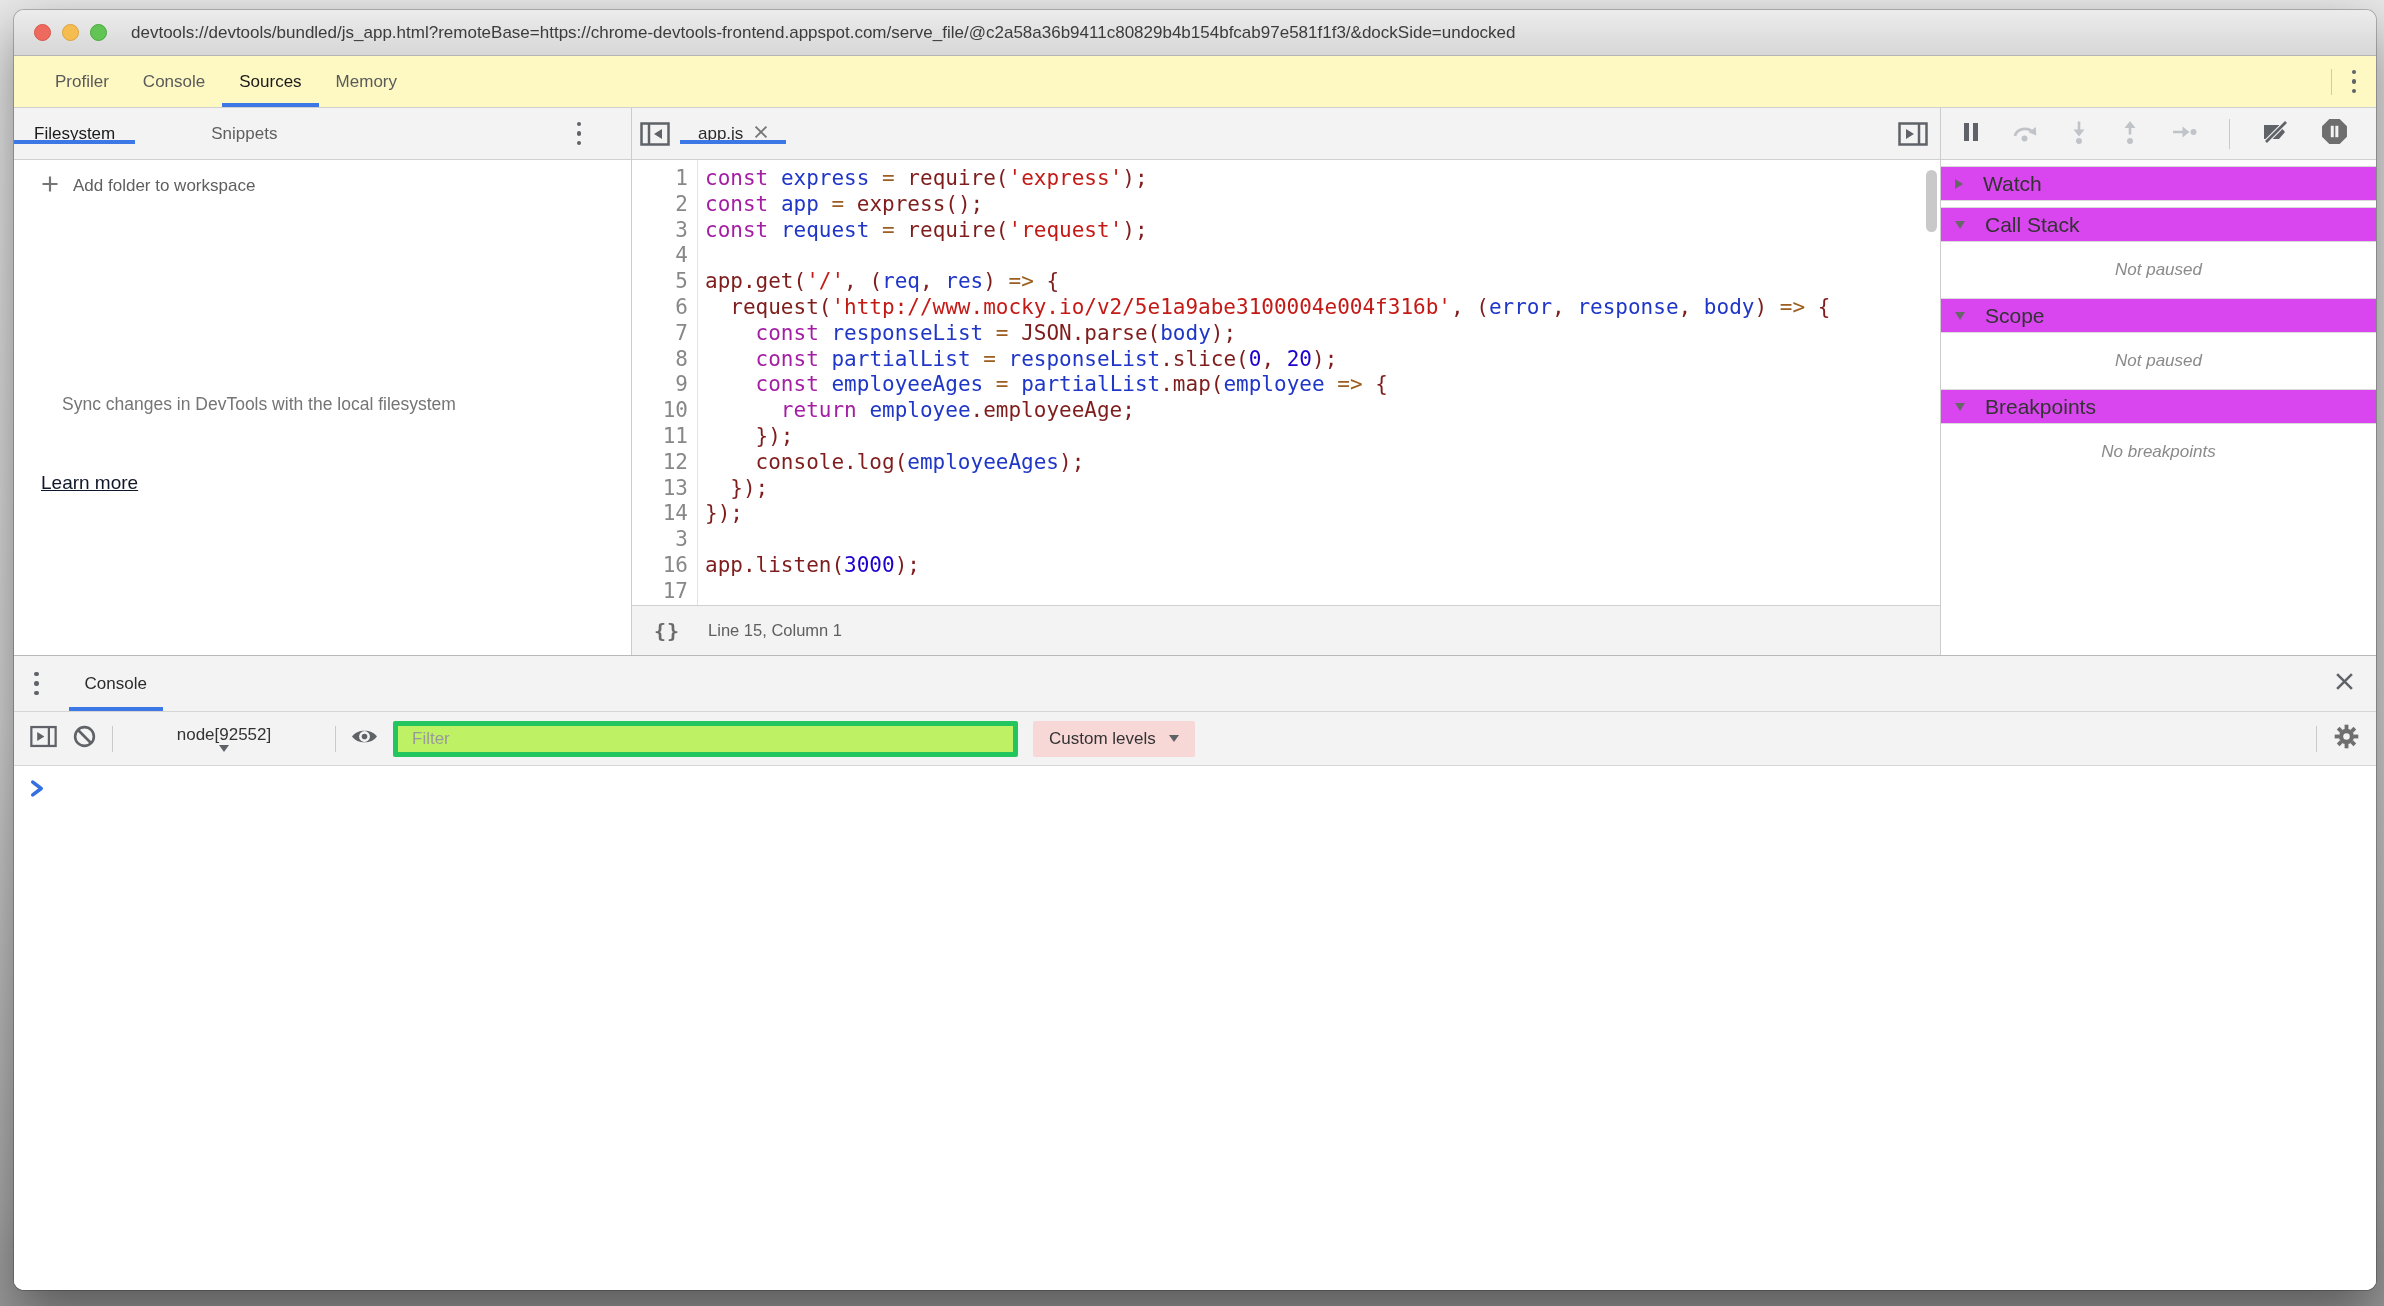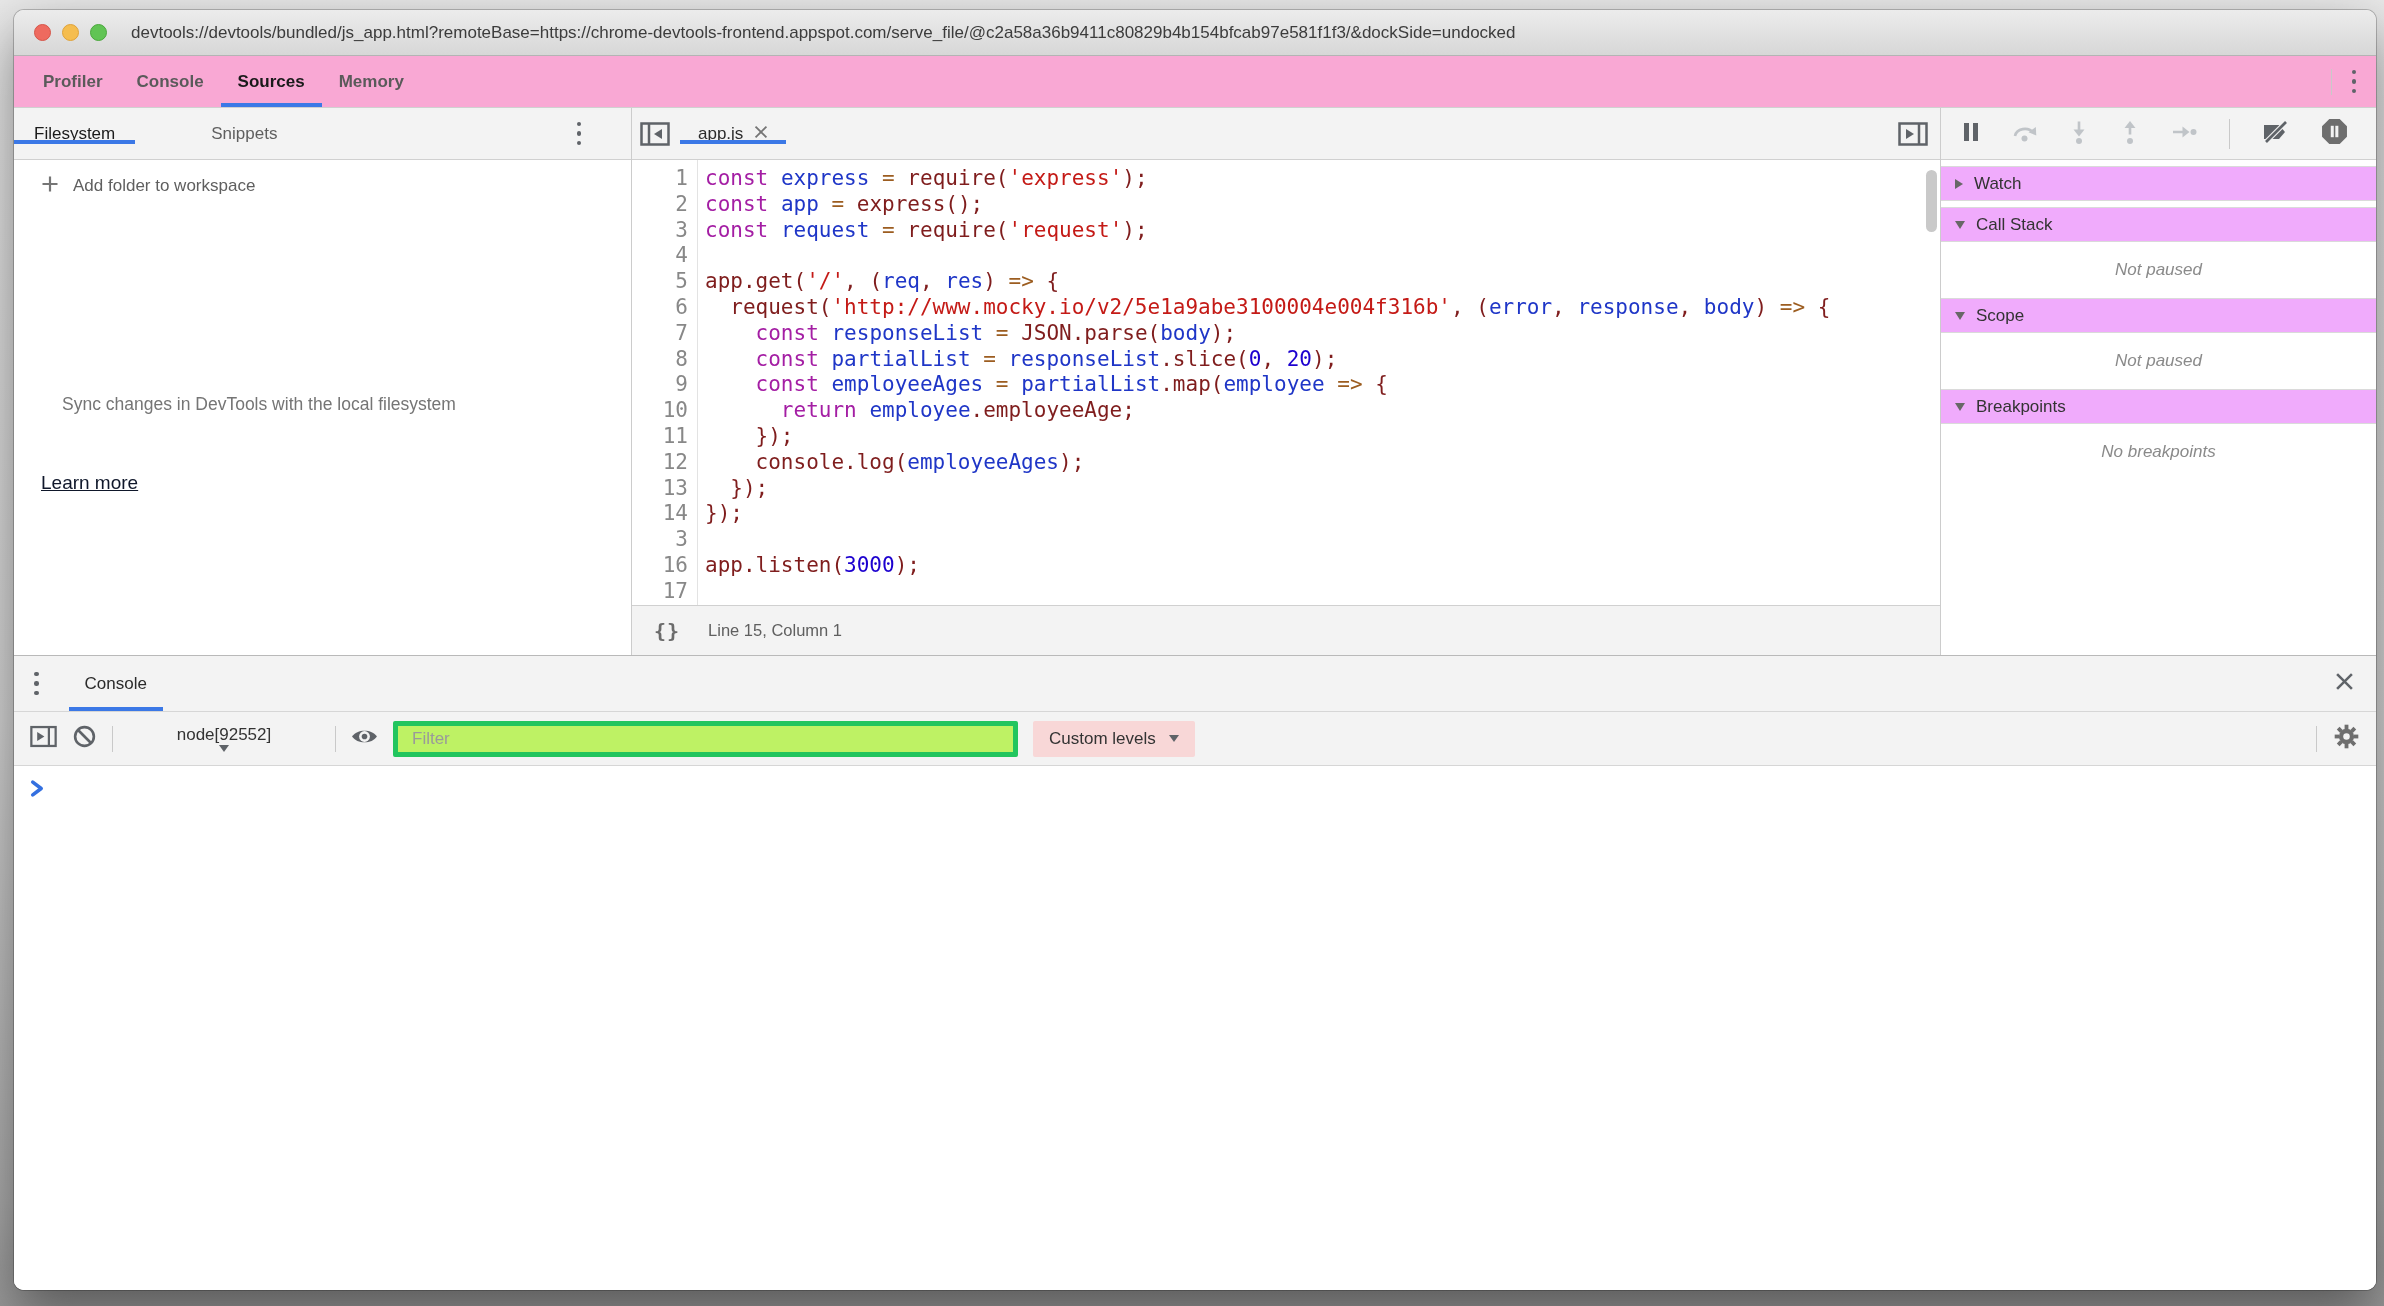--- a/index.html
+++ b/index.html
@@ -23,22 +23,22 @@
   }
   .lights { display:flex; gap:11px; margin-right:24px; flex:0 0 auto; }
   .light { width:17px; height:17px; border-radius:50%; }
   .light.red { background:#ee6a5f; border:1px solid #d65549; }
   .light.yellow { background:#f5bd4f; border:1px solid #dfa23a; }
   .light.green { background:#61c454; border:1px solid #4aa73c; }
   .title-text { font-size:17px; color:#3c3c3c; white-space:nowrap; overflow:hidden; }
 
   
   .main-toolbar {
-    flex:0 0 52px; background:#f9a8d4; border-bottom:1px solid #d0d0d0;
-    display:flex; align-items:stretch; padding-left:12px; position:relative;font-weight:bold;
+    flex:0 0 52px; background:#fef9c3; border-bottom:1px solid #d0d0d0;
+    display:flex; align-items:stretch; padding-left:24px; position:relative;
   }
   .mt-tab { display:flex; align-items:center; padding:0 17px; font-size:17px; color:#5a5a5a; position:relative; cursor:default; }
   .mt-tab.active { color:#1a1a1a; }
   .mt-tab.active::after { content:""; position:absolute; left:0; right:0; bottom:0; height:4px; background:#3b78e6; }
   .mt-right { margin-left:auto; display:flex; align-items:center; gap:16px; padding-right:16px; }
   .vdiv { width:1px; height:26px; background:#c9c9c9; }
   .kebab { display:flex; flex-direction:column; gap:5px; padding:4px; }
   .kebab i { width:4.5px; height:4.5px; border-radius:50%; background:#5f6368; }
 
   
@@ -88,22 +88,22 @@
 
   
   .debugger { width:436px; flex:0 0 436px; border-left:1px solid #ccc; display:flex; flex-direction:column; background:#fff; }
   .debug-toolbar {
     flex:0 0 52px; background:#f3f3f3; border-bottom:1px solid #d0d0d0;
     display:flex; align-items:center; gap:31px; padding:0 20px;
   }
   .debug-toolbar .vdiv { height:30px; margin:0 1px; }
   .spacer6 { flex:0 0 6px; background:#fff; }
   .sec-header {
-    flex:0 0 35px; background:#f0abfc; border-top:1px solid #dadada; border-bottom:1px solid #dadada;
-    display:flex; align-items:center; gap:11px; padding-left:14px; font-size:17px; color:#333;
+    flex:0 0 35px; background:#d946ef; border-top:1px solid #dadada; border-bottom:1px solid #dadada;
+    display:flex; align-items:center; gap:20px; padding-left:14px; font-size:21px; color:#333;
   }
   .sec-empty { flex:0 0 56px; display:flex; align-items:center; justify-content:center; font-size:17px; font-style:italic; color:#8a8a8a; }
   .tri-r { width:0; height:0; border-left:8px solid #676767; border-top:5.5px solid transparent; border-bottom:5.5px solid transparent; }
   .tri-d { width:0; height:0; border-top:8px solid #676767; border-left:5.5px solid transparent; border-right:5.5px solid transparent; }
   .tri-sm { width:0; height:0; border-top:7px solid #5f6368; border-left:5px solid transparent; border-right:5px solid transparent; }
 
   
   .drawer { flex:1 1 auto; border-top:1px solid #b9b9b9; display:flex; flex-direction:column; background:#fff; min-height:0; }
   .drawer-tabbar {
     flex:0 0 56px; background:#f3f3f3; border-bottom:1px solid #d6d6d6;

